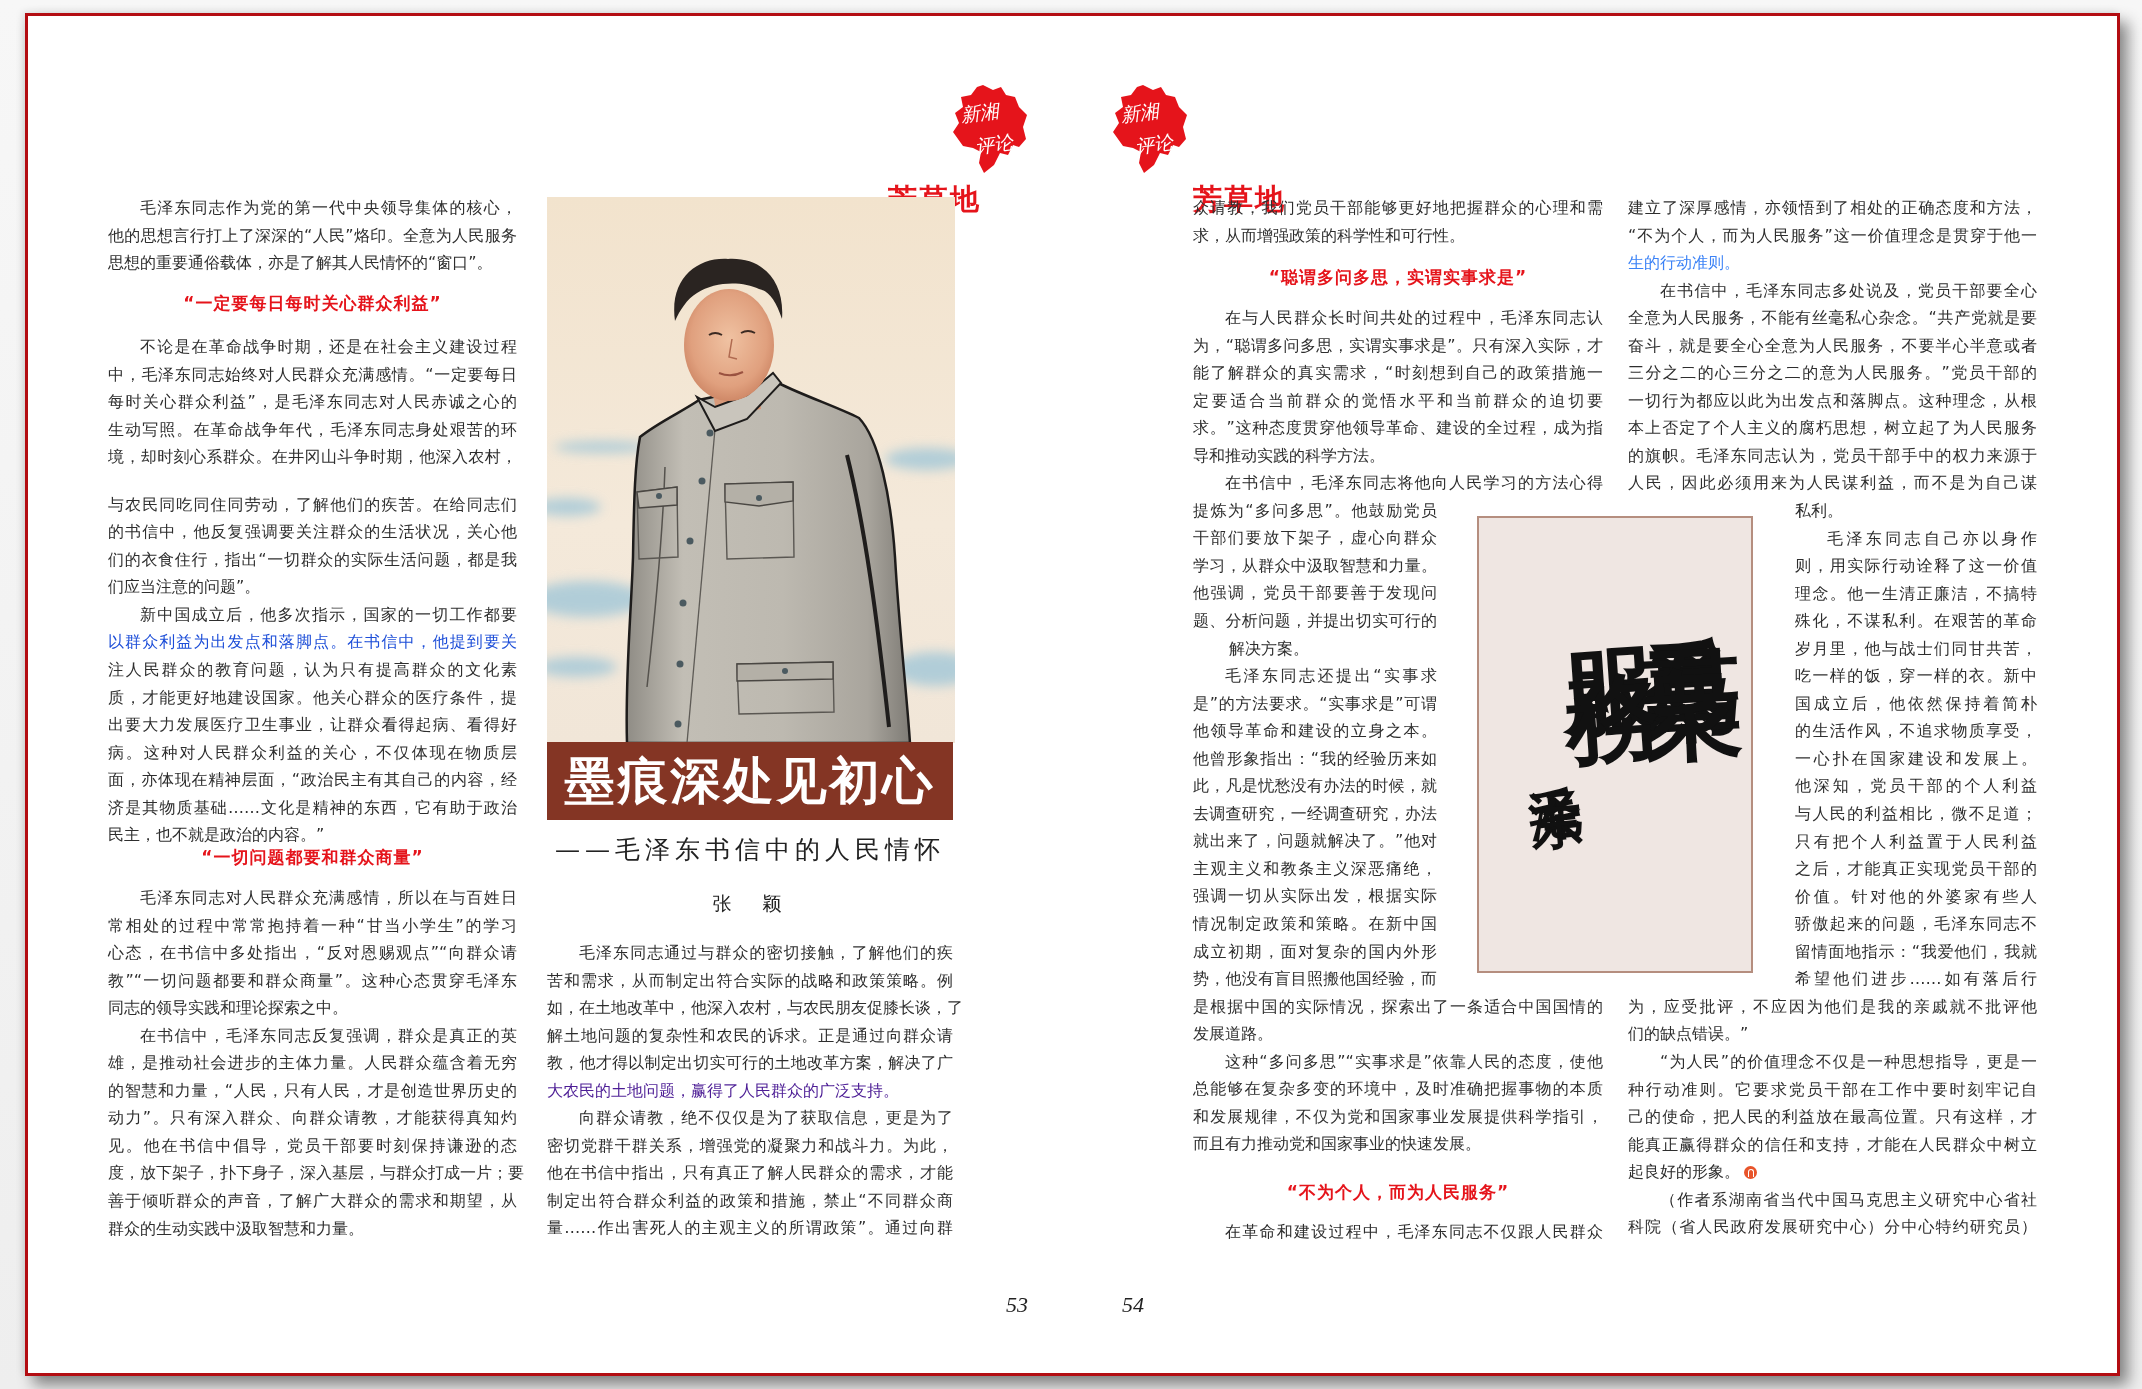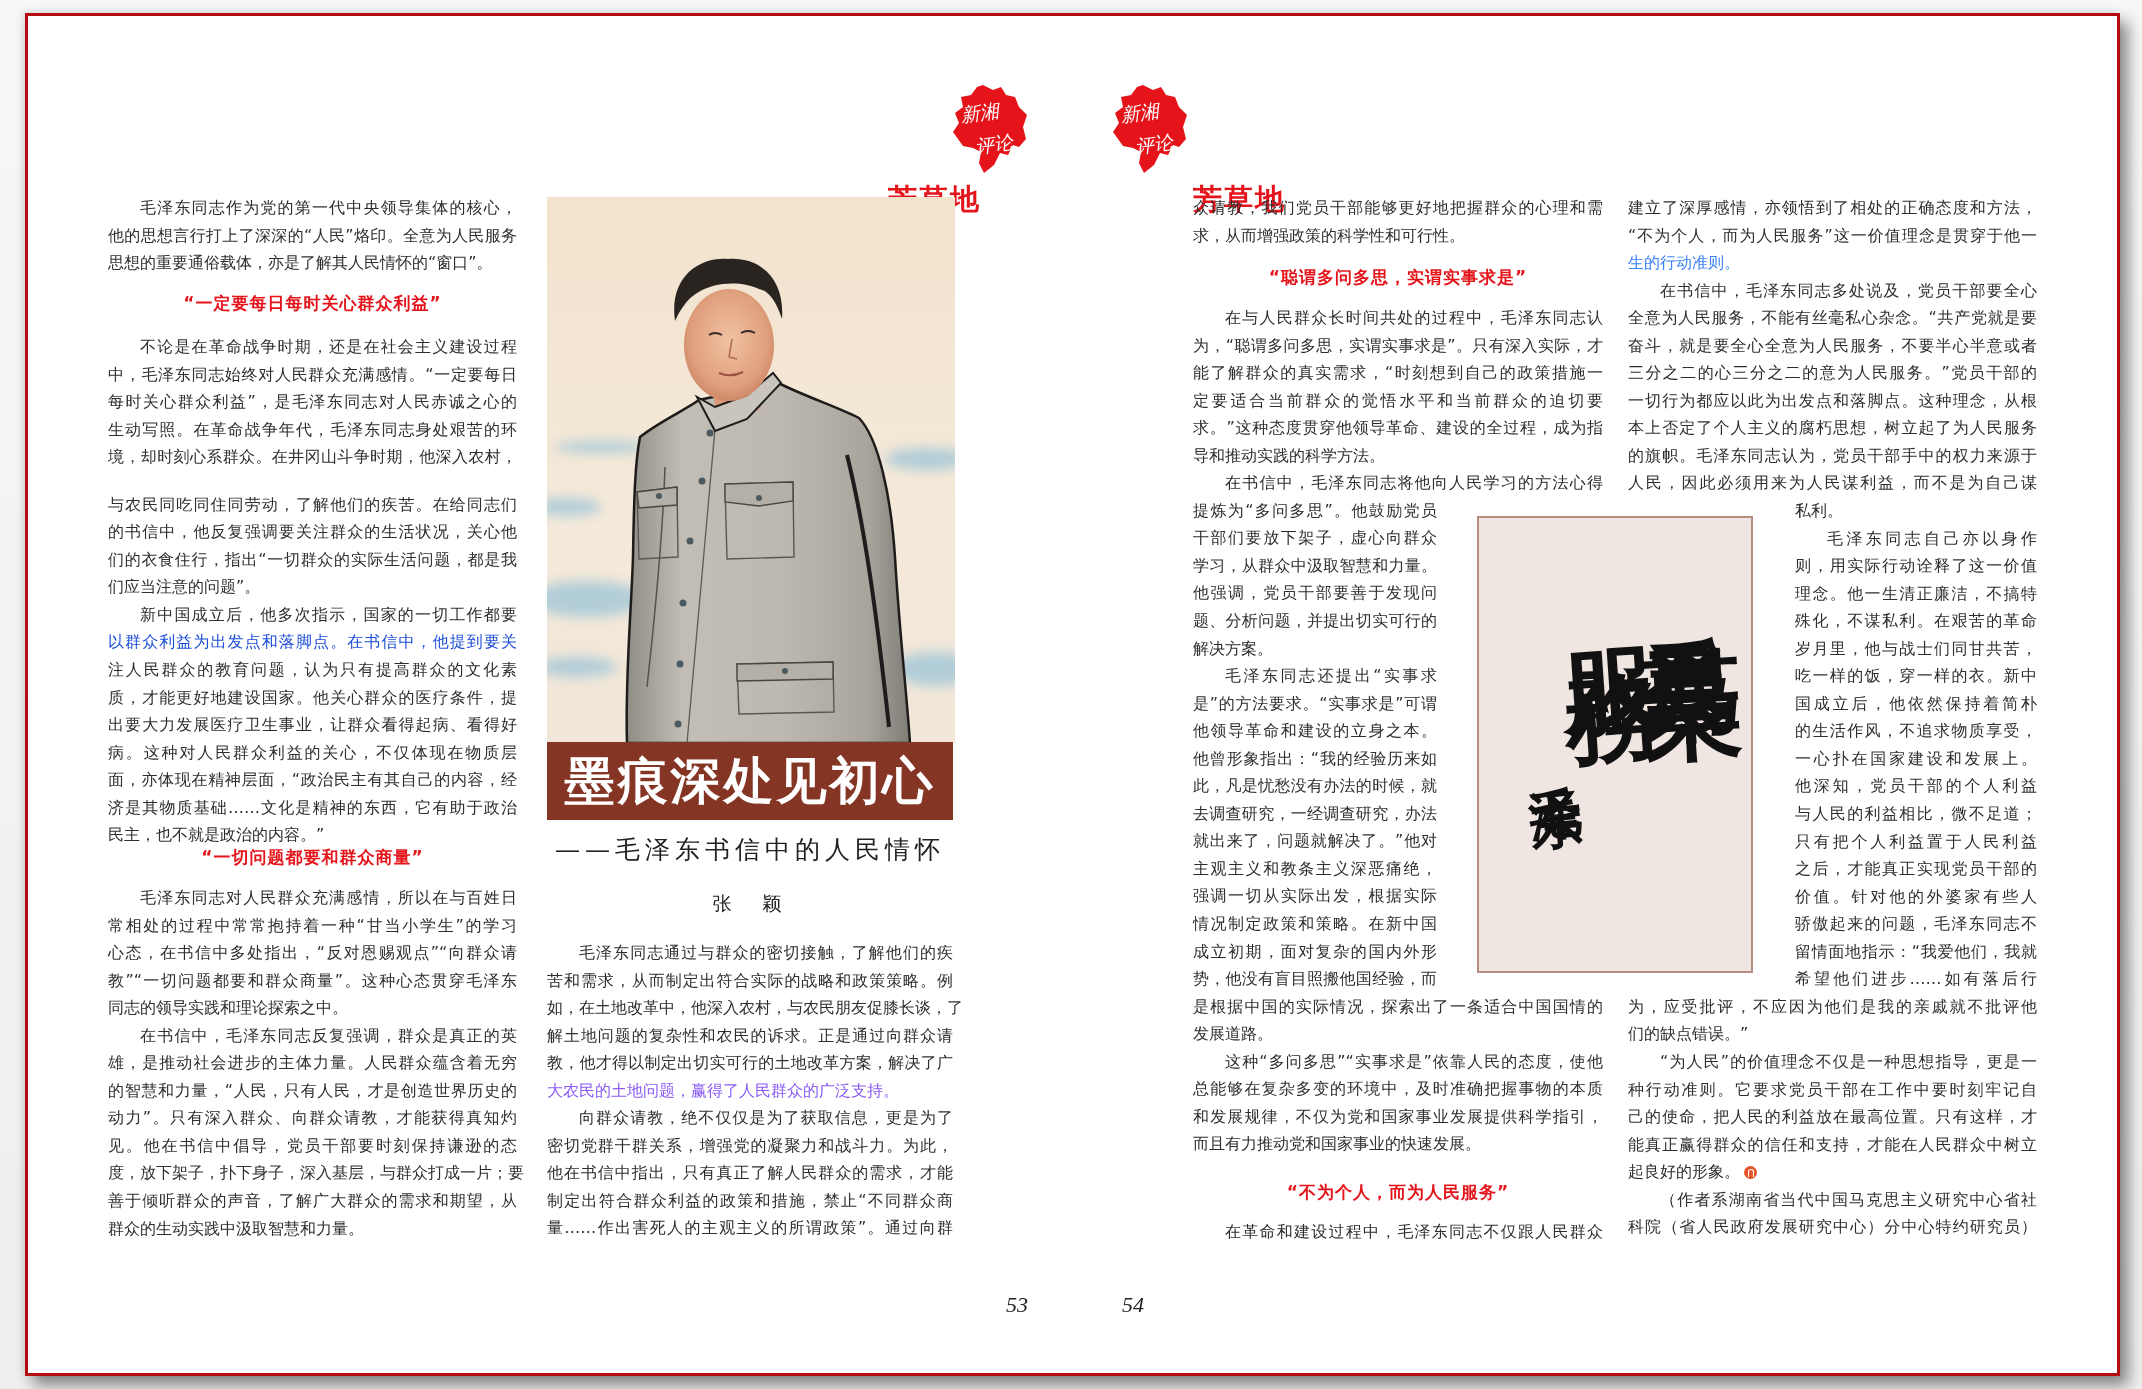--- a/index.html
+++ b/index.html
@@ -219,21 +219,21 @@
 </div>
 <div class="subtitle">——毛泽东书信中的人民情怀</div>
 <div class="author">张　颖</div>
 
 <div class="blk" style="left:547px;top:939px;width:406px;">
   <div class="ln first" style="color: rgb(46, 46, 46);">毛泽东同志通过与群众的密切接触，了解他们的疾</div>
   <div class="ln" style="color: rgb(46, 46, 46);">苦和需求，从而制定出符合实际的战略和政策策略。例</div>
   <div class="ln" style="color: rgb(46, 46, 46);">如，在土地改革中，他深入农村，与农民朋友促膝长谈，了</div>
   <div class="ln" style="color: rgb(46, 46, 46);">解土地问题的复杂性和农民的诉求。正是通过向群众请</div>
   <div class="ln" style="color: rgb(46, 46, 46);">教，他才得以制定出切实可行的土地改革方案，解决了广</div>
-  <div class="ln last" style="color: #8b5cf6;">大农民的土地问题，赢得了人民群众的广泛支持。</div>
+  <div class="ln last" style="color: #4c1d95;">大农民的土地问题，赢得了人民群众的广泛支持。</div>
   <div class="ln first" style="color: rgb(46, 46, 46);">向群众请教，绝不仅仅是为了获取信息，更是为了</div>
   <div class="ln" style="color: rgb(46, 46, 46);">密切党群干群关系，增强党的凝聚力和战斗力。为此，</div>
   <div class="ln" style="color: rgb(46, 46, 46);">他在书信中指出，只有真正了解人民群众的需求，才能</div>
   <div class="ln" style="color: rgb(46, 46, 46);">制定出符合群众利益的政策和措施，禁止“不同群众商</div>
   <div class="ln" style="color: rgb(46, 46, 46);">量……作出害死人的主观主义的所谓政策”。通过向群</div>
 </div>
 
 <div class="page-num" style="left:1006px;">53</div>
 
 <div class="blk" style="left:1193px;top:194px;width:410px;">
@@ -247,21 +247,21 @@
   <div class="ln" style="color: rgb(46, 46, 46);">能了解群众的真实需求，“时刻想到自己的政策措施一</div>
   <div class="ln" style="color: rgb(46, 46, 46);">定要适合当前群众的觉悟水平和当前群众的迫切要</div>
   <div class="ln" style="color: rgb(46, 46, 46);">求。”这种态度贯穿他领导革命、建设的全过程，成为指</div>
   <div class="ln last" style="color: rgb(46, 46, 46);">导和推动实践的科学方法。</div>
   <div class="ln first" style="color: rgb(46, 46, 46);">在书信中，毛泽东同志将他向人民学习的方法心得</div>
   <div class="ln n1" style="color: rgb(46, 46, 46);">提炼为“多问多思”。他鼓励党员</div>
   <div class="ln n1" style="color: rgb(46, 46, 46);">干部们要放下架子，虚心向群众</div>
   <div class="ln n1" style="color: rgb(46, 46, 46);">学习，从群众中汲取智慧和力量。</div>
   <div class="ln n1" style="color: rgb(46, 46, 46);">他强调，党员干部要善于发现问</div>
   <div class="ln n1" style="color: rgb(46, 46, 46);">题、分析问题，并提出切实可行的</div>
-  <div class="ln n1 last" style="color: rgb(46, 46, 46);">解决方案。</div>
+  <div class="ln n1 last" style="color: rgb(46, 46, 46); margin-left: 36px;">解决方案。</div>
   <div class="ln n1 first" style="color: rgb(46, 46, 46);">毛泽东同志还提出“实事求</div>
   <div class="ln n1" style="color: rgb(46, 46, 46);">是”的方法要求。“实事求是”可谓</div>
   <div class="ln n1" style="color: rgb(46, 46, 46);">他领导革命和建设的立身之本。</div>
   <div class="ln n1" style="color: rgb(46, 46, 46);">他曾形象指出：“我的经验历来如</div>
   <div class="ln n1" style="color: rgb(46, 46, 46);">此，凡是忧愁没有办法的时候，就</div>
   <div class="ln n1" style="color: rgb(46, 46, 46);">去调查研究，一经调查研究，办法</div>
   <div class="ln n1" style="color: rgb(46, 46, 46);">就出来了，问题就解决了。”他对</div>
   <div class="ln n1" style="color: rgb(46, 46, 46);">主观主义和教条主义深恶痛绝，</div>
   <div class="ln n1" style="color: rgb(46, 46, 46);">强调一切从实际出发，根据实际</div>
   <div class="ln n1" style="color: rgb(46, 46, 46);">情况制定政策和策略。在新中国</div>

